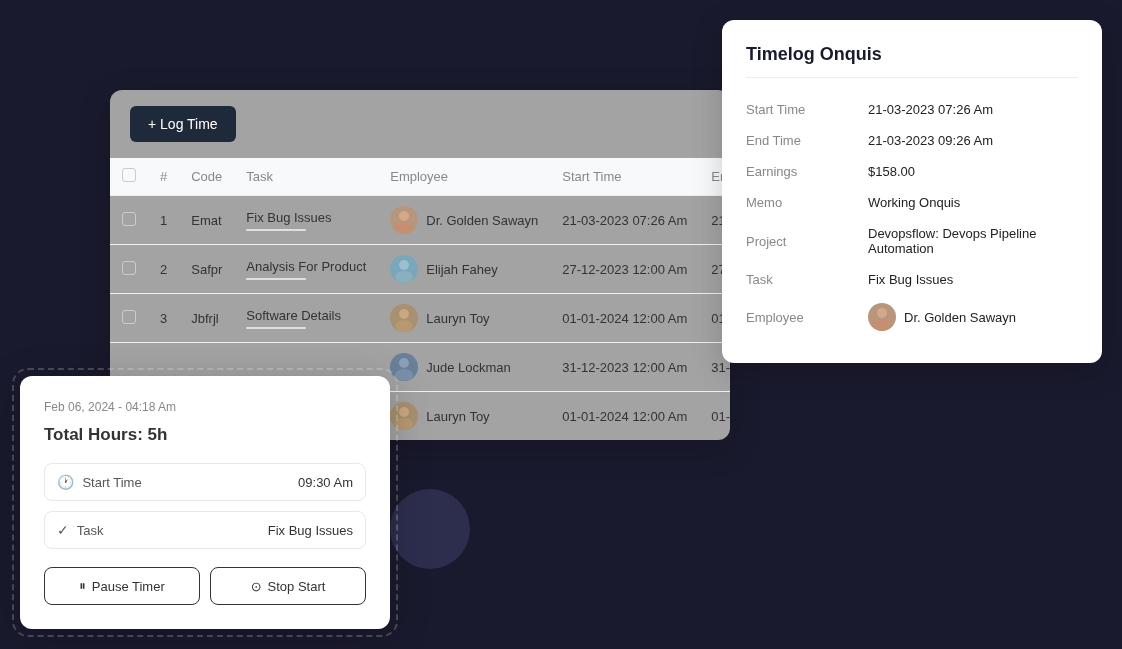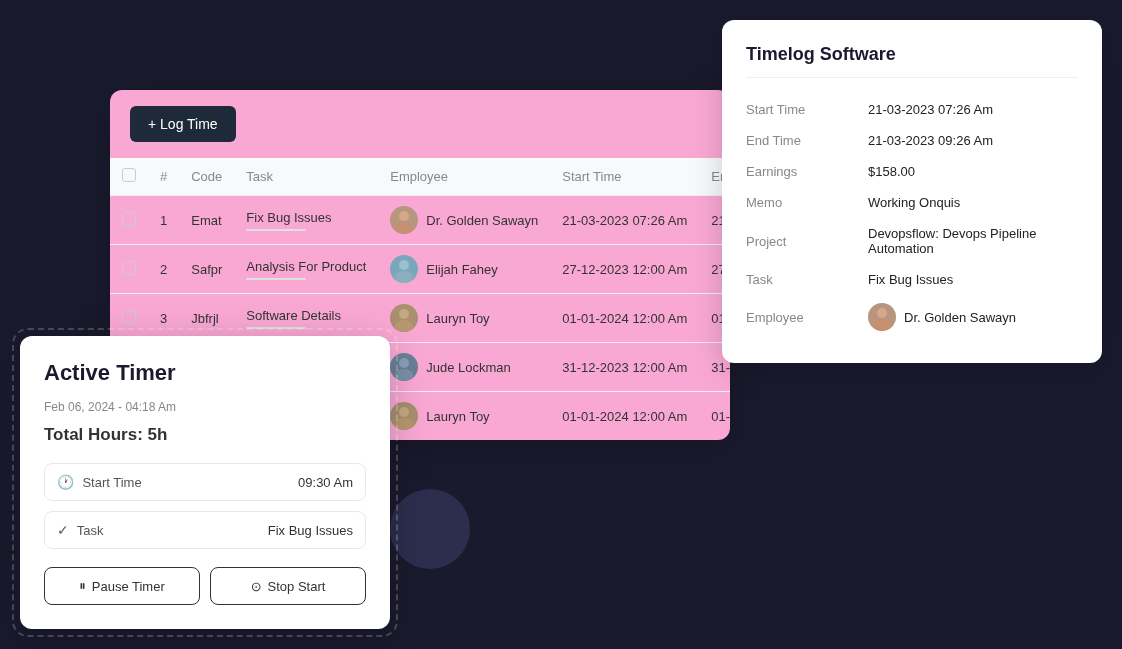--- a/index.html
+++ b/index.html
@@ -26,21 +26,21 @@
       width: 80px; height: 80px;
       bottom: 80px; left: 390px;
     }
 
     
     .timelog-card {
       position: absolute;
       top: 90px;
       left: 110px;
       width: 620px;
-      background: #f9a8d4;
+      background: #a3a3a3;
       border-radius: 12px;
       box-shadow: 0 8px 32px rgba(0,0,0,0.18);
       overflow: hidden;
     }
 
     .timelog-header {
       padding: 16px 20px;
       display: flex;
       align-items: center;
       gap: 12px;
@@ -410,21 +410,21 @@
         </td>
         <td>01-01-2024 12:00 Am</td>
         <td>01-01-2024 04:00 Am</td>
 
       </tr>
     </tbody>
   </table>
 </div>
 
 <div class="details-card">
-  <div class="details-title">Timelog Software</div>
+  <div class="details-title">Timelog Onquis</div>
 
   <div class="details-row">
     <span class="details-label">Start Time</span>
     <span class="details-value">21-03-2023 07:26 Am</span>
   </div>
   <div class="details-row">
     <span class="details-label">End Time</span>
     <span class="details-value">21-03-2023 09:26 Am</span>
   </div>
   <div class="details-row">
@@ -451,21 +451,20 @@
             <circle cx="14" cy="10" r="5" fill="#d4a88a"></circle>
             <ellipse cx="14" cy="22" rx="9" ry="6" fill="#c49070"></ellipse>
           </svg>
       </div>
       <span class="details-value">Dr. Golden Sawayn</span>
     </div>
   </div>
 </div>
 
 <div class="active-timer-card">
-  <div class="active-timer-title">Active Timer</div>
 
   <div class="timer-date">Feb 06, 2024 - 04:18 Am</div>
   <div class="timer-total">
     <span>Total Hours:</span>
     <span>5h</span>
   </div>
 
   <div class="timer-field">
     <div class="timer-field-left">
       <span class="field-icon">🕐</span>

